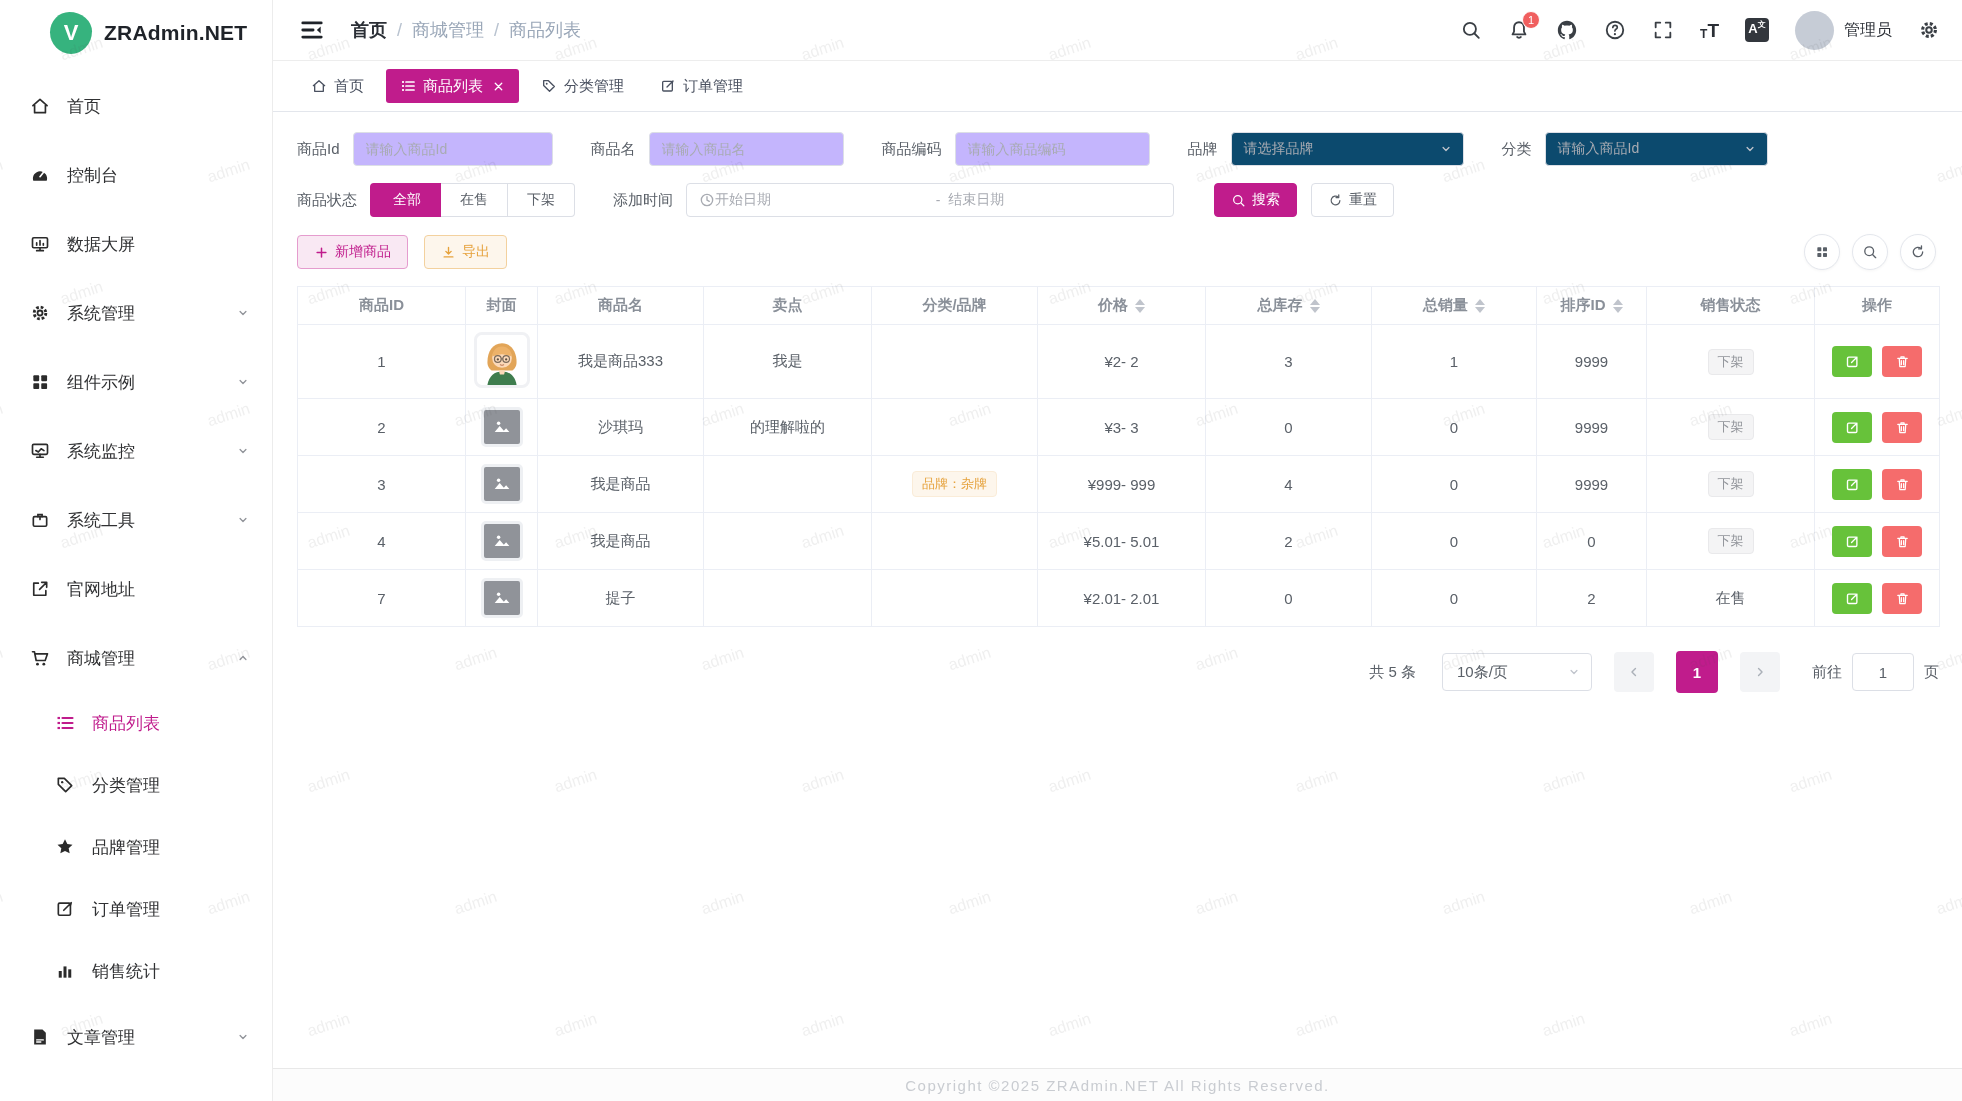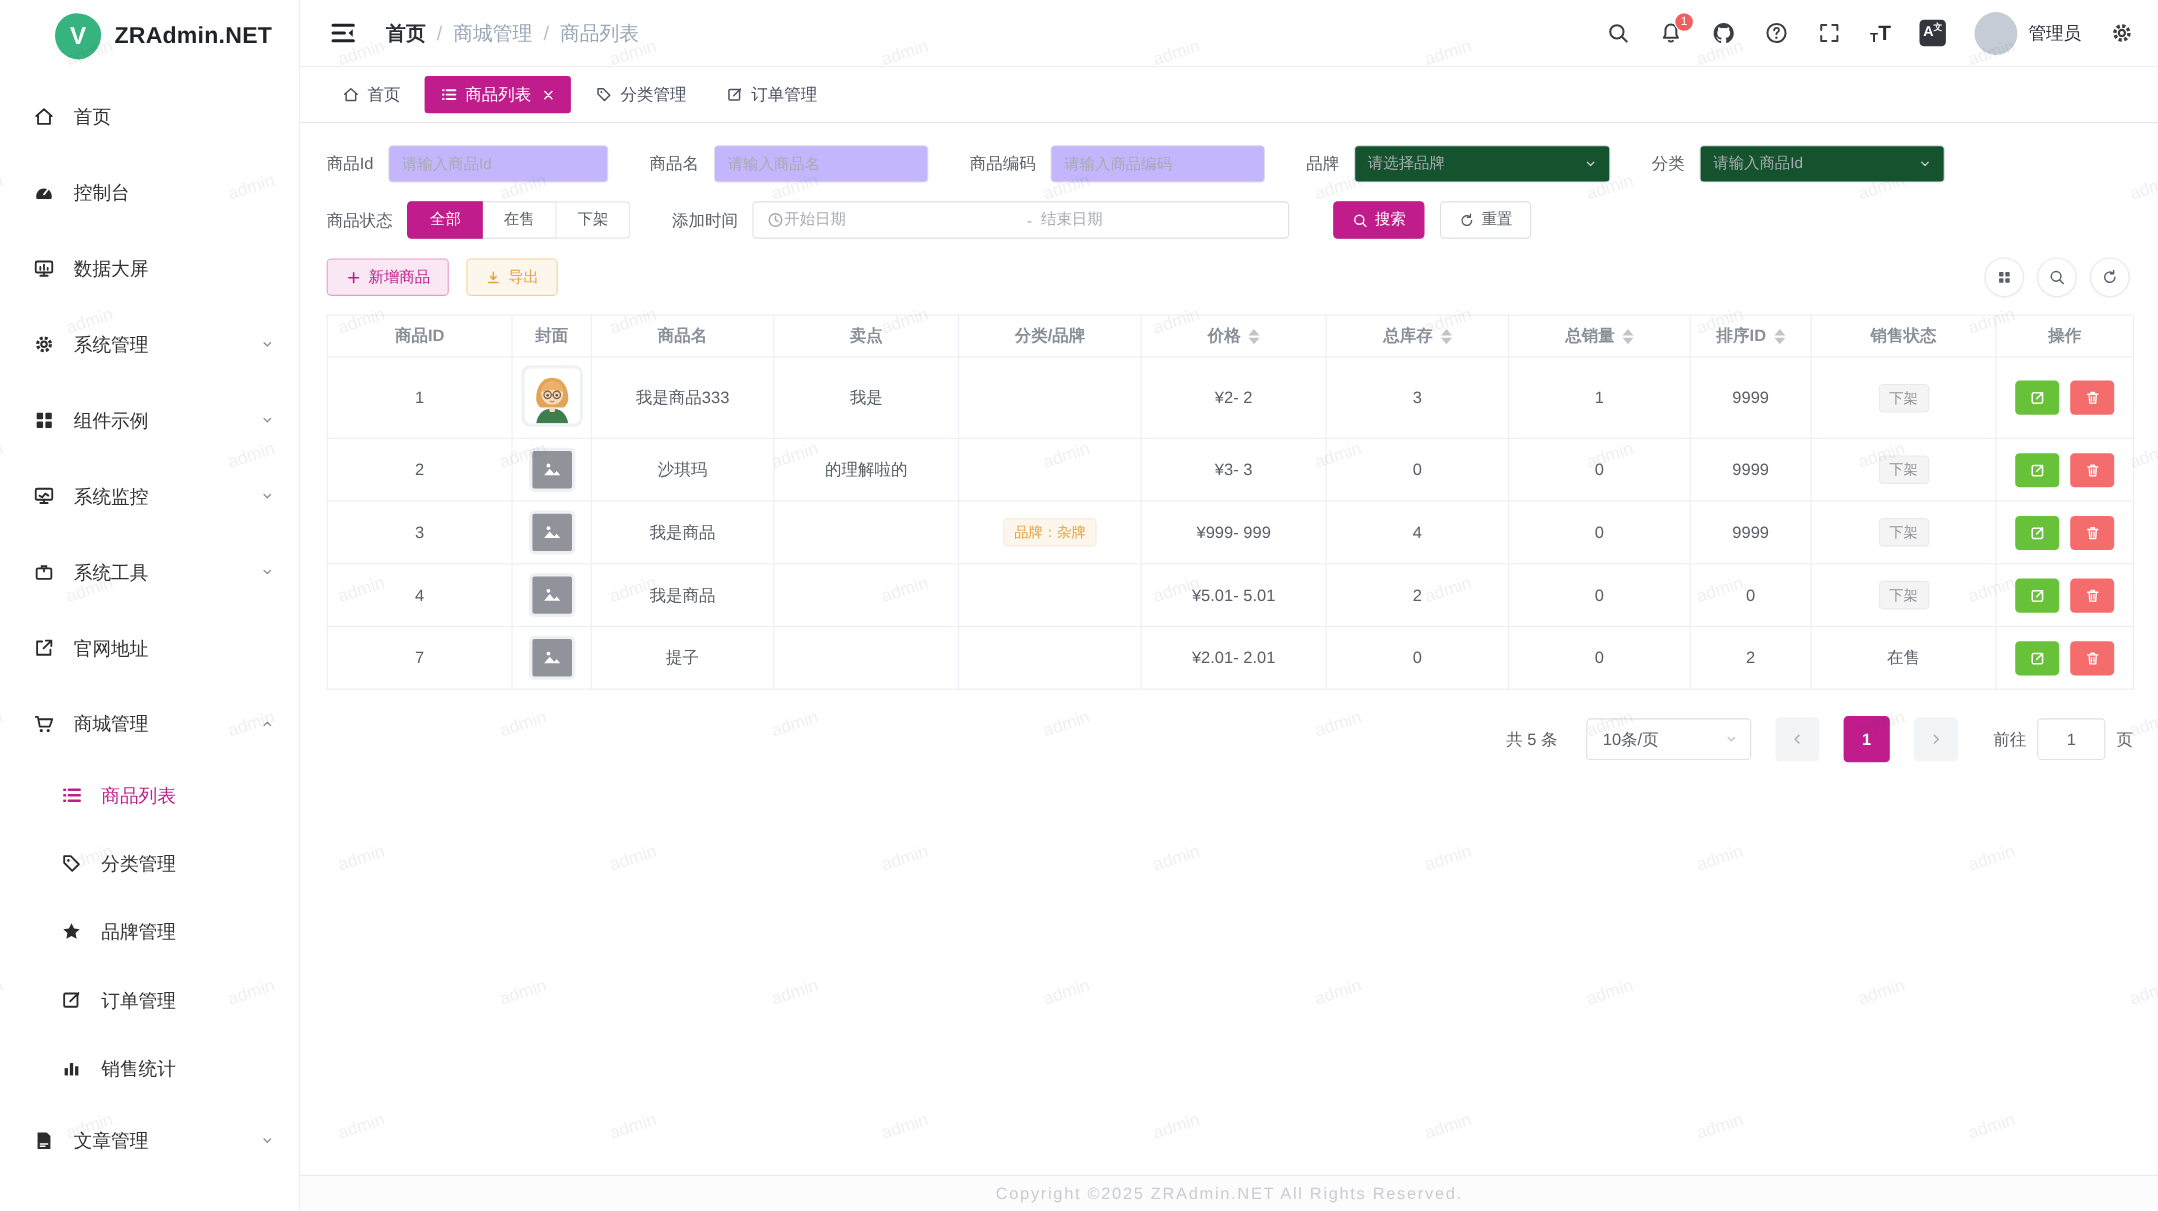--- a/index.html
+++ b/index.html
@@ -69,29 +69,29 @@
   .content { flex:1; padding:20px 26px 0 24px; position:relative; overflow:hidden; }
 
   .filter-row { display:flex; align-items:center; margin-bottom:17px; flex-wrap:nowrap; }
   .f-item { display:flex; align-items:center; margin-right:38px; }
   .f-label { font-size:15px; color:#5a6068; margin-right:13px; white-space:nowrap; }
   .inp { height:34px; border:1px solid #dcdfe6; border-radius:4px; padding:0 12px; font-size:14px;
     color:#606266; outline:none; background:#c4b5fd; font-family:inherit; }
   .inp::placeholder { color:#a8abb2; }
   .inp.w200 { width:200px; } .inp.w195 { width:195px; }
   .sel { height:34px; border:1px solid #dcdfe6; border-radius:4px; display:flex; align-items:center;
-    padding:0 10px 0 12px; color:#a8abb2; font-size:14px; cursor:pointer; background:#14532d; }
+    padding:0 10px 0 12px; color:#a8abb2; font-size:14px; cursor:pointer; background:#0c4a6e; }
   .sel .ph { flex:1; }
   .sel .chev { width:14px; height:14px; color:#c0c4cc; }
   .sel.w233 { width:233px; } .sel.w223 { width:223px; }
 
   .radio-group { display:flex; }
   .radio-btn { height:34px; padding:0 19px; display:flex; align-items:center; font-size:14px;
     border:1px solid #dcdfe6; border-left:none; color:#5a6068; cursor:pointer; background:#fff; }
-  .radio-btn:first-child { border-left:2px solid #4c1d95; border-radius:4px 0 0 4px; }
+  .radio-btn:first-child { border-left:4px solid #4c1d95; border-radius:4px 0 0 4px; }
   .radio-btn:last-child { border-radius:0 4px 4px 0; }
   .radio-btn.active { background:#c01c8c; border-color:#c01c8c; color:#fff; }
 
   .date-range { width:488px; height:34px; border:1px solid #dcdfe6; border-radius:4px; display:flex;
     align-items:center; padding:0 12px; color:#a8abb2; font-size:14px; background:#fff; cursor:pointer; }
   .date-range .ic { width:16px; height:16px; color:#a8abb2; }
   .date-range .d { flex:1; }
   .date-range .sep { padding:0 8px; color:#a8abb2; }
 
   .btn { height:34px; border-radius:4px; display:inline-flex; align-items:center; gap:6px;

